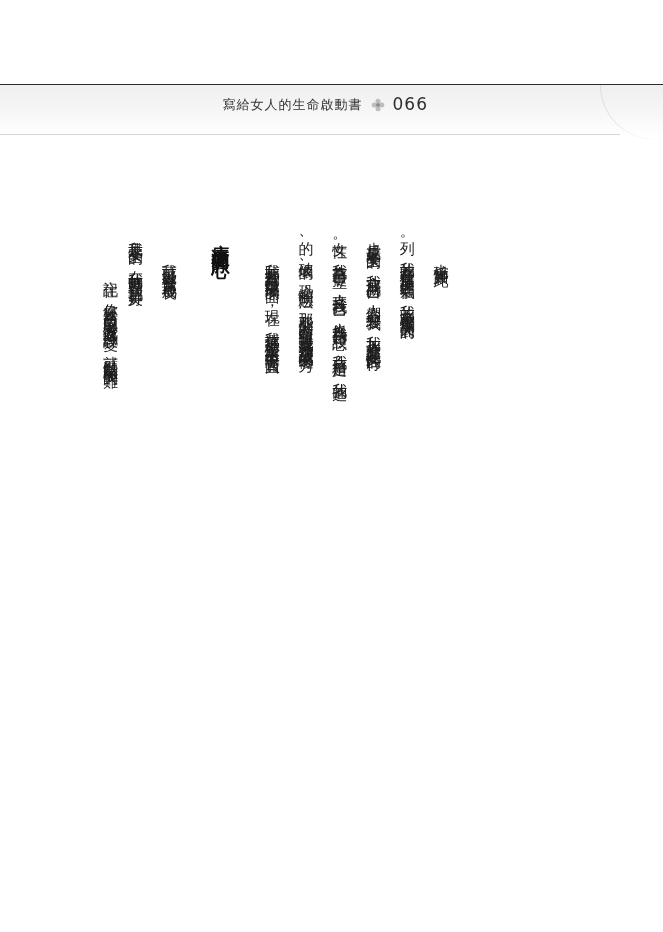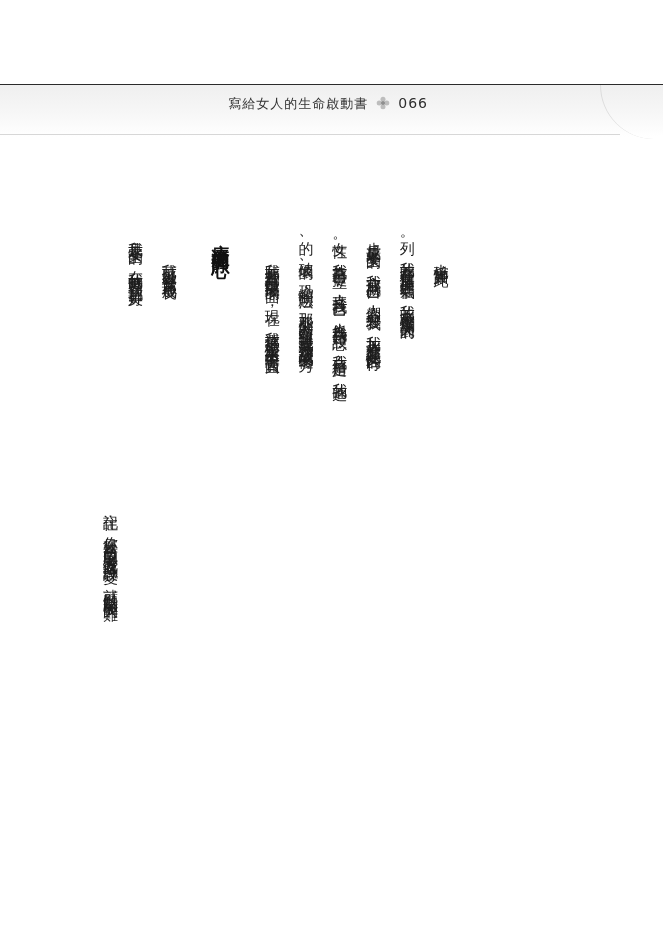--- a/index.html
+++ b/index.html
@@ -13,21 +13,20 @@
     overflow: hidden;
     font-family: "DejaVu Sans", "Liberation Sans", sans-serif;
     color: #1a1a1a;
   }
 
   .page {
     position: relative;
     width: 524px;
     height: 932px;
     background: #ffffff;
-    text-align: center;
   }
 
   
   .header-band {
     position: absolute;
     top: 84px;
     left: 0;
     width: 663px;
     height: 70px;
     overflow: hidden;
@@ -86,21 +85,21 @@
   }
   .header-flower {
     display: inline-block;
     width: 14px;
     height: 14px;
     position: relative;
     color: #9a9a9a;
   }
   .header-flower svg { display: block; }
   .header-pageno {
-    font-size: 14px;
+    font-size: 17px;
     color: #2e2e2e;
     letter-spacing: 1px;
     font-family: "DejaVu Sans", "Liberation Sans", sans-serif;
   }
 
   
   .body-area {
     position: absolute;
     top: 230px;
     right: 70px;

